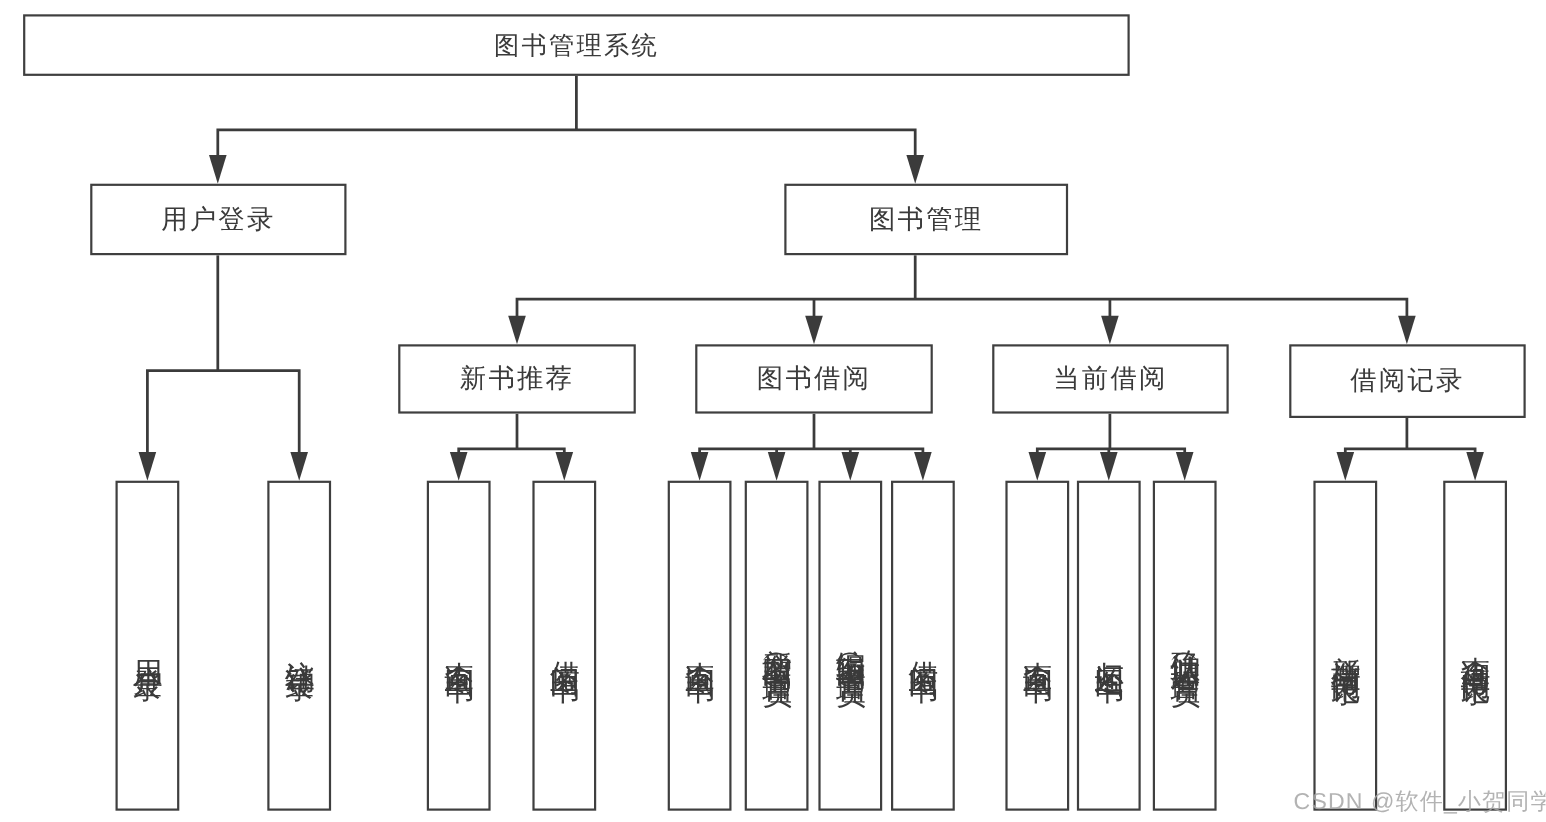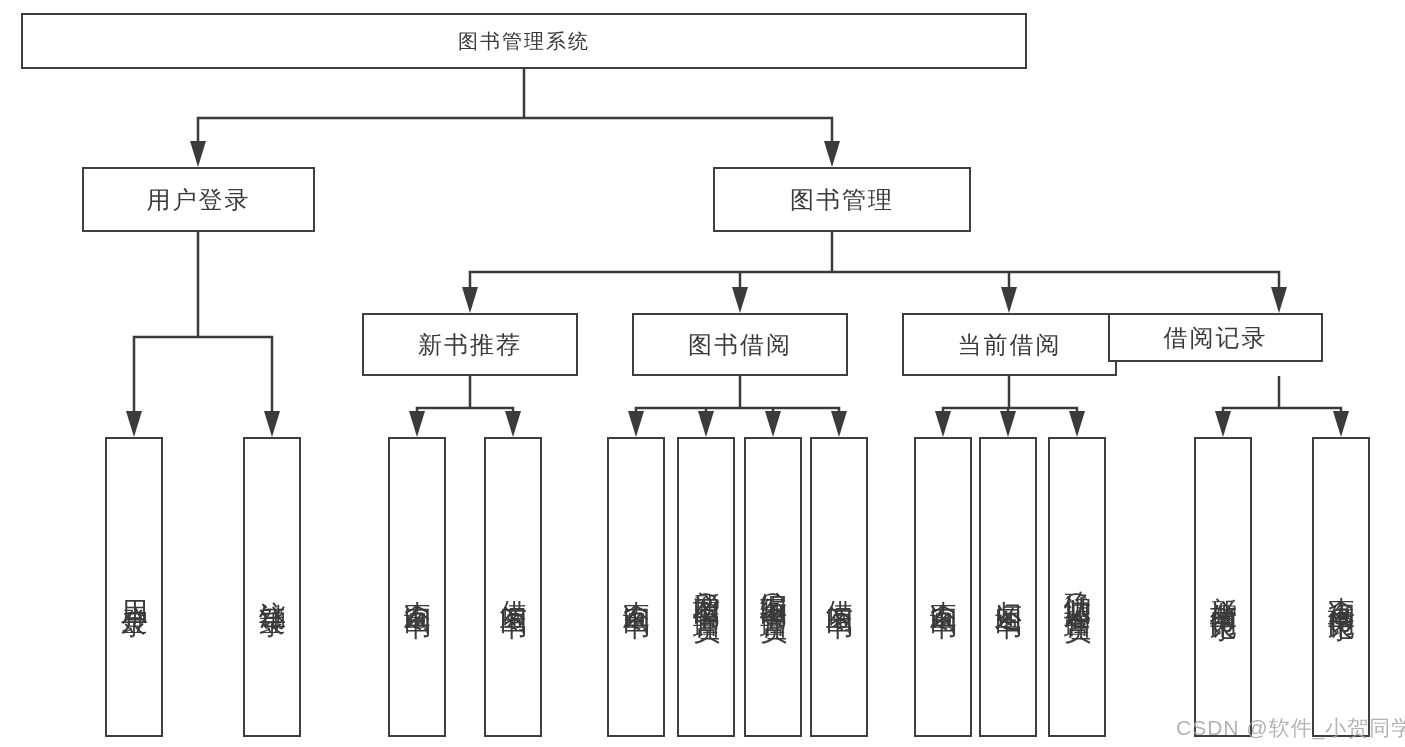--- a/index.html
+++ b/index.html
@@ -28,21 +28,21 @@
     box-sizing:border-box;
     display:flex;align-items:center;justify-content:center;
     color:var(--text);
   }
   .hbox .label{
     font-size:24px;
     letter-spacing:2px;
     white-space:nowrap;
     line-height:1;
   }
-  .root-box .label{font-size:20px;}
+  .root-box .label{font-size:23px;}
   .vbox{width:58px;height:300px;top:437px;}
   .vbox .vlabel{
     writing-mode:vertical-rl;
     text-orientation:mixed;
     font-size:27px;
     letter-spacing:4px;
     line-height:1;
     white-space:nowrap;
   }
   .watermark{
@@ -127,21 +127,21 @@
 
   <div class="box hbox" style="left:362px;top:313px;width:216px;height:63px">
     <span class="label">新书推荐</span>
   </div>
   <div class="box hbox" style="left:632px;top:313px;width:216px;height:63px">
     <span class="label">图书借阅</span>
   </div>
   <div class="box hbox" style="left:902px;top:313px;width:215px;height:63px">
     <span class="label">当前借阅</span>
   </div>
-  <div class="box hbox" style="left:1108px;top:313px;width:215px;height:49px">
+  <div class="box hbox" style="left:1172px;top:313px;width:215px;height:67px">
     <span class="label">借阅记录</span>
   </div>
 
   <div class="box vbox" style="left:105px">
     <span class="vlabel">用户登录</span>
   </div>
   <div class="box vbox" style="left:243px">
     <span class="vlabel">注销登录</span>
   </div>
 

